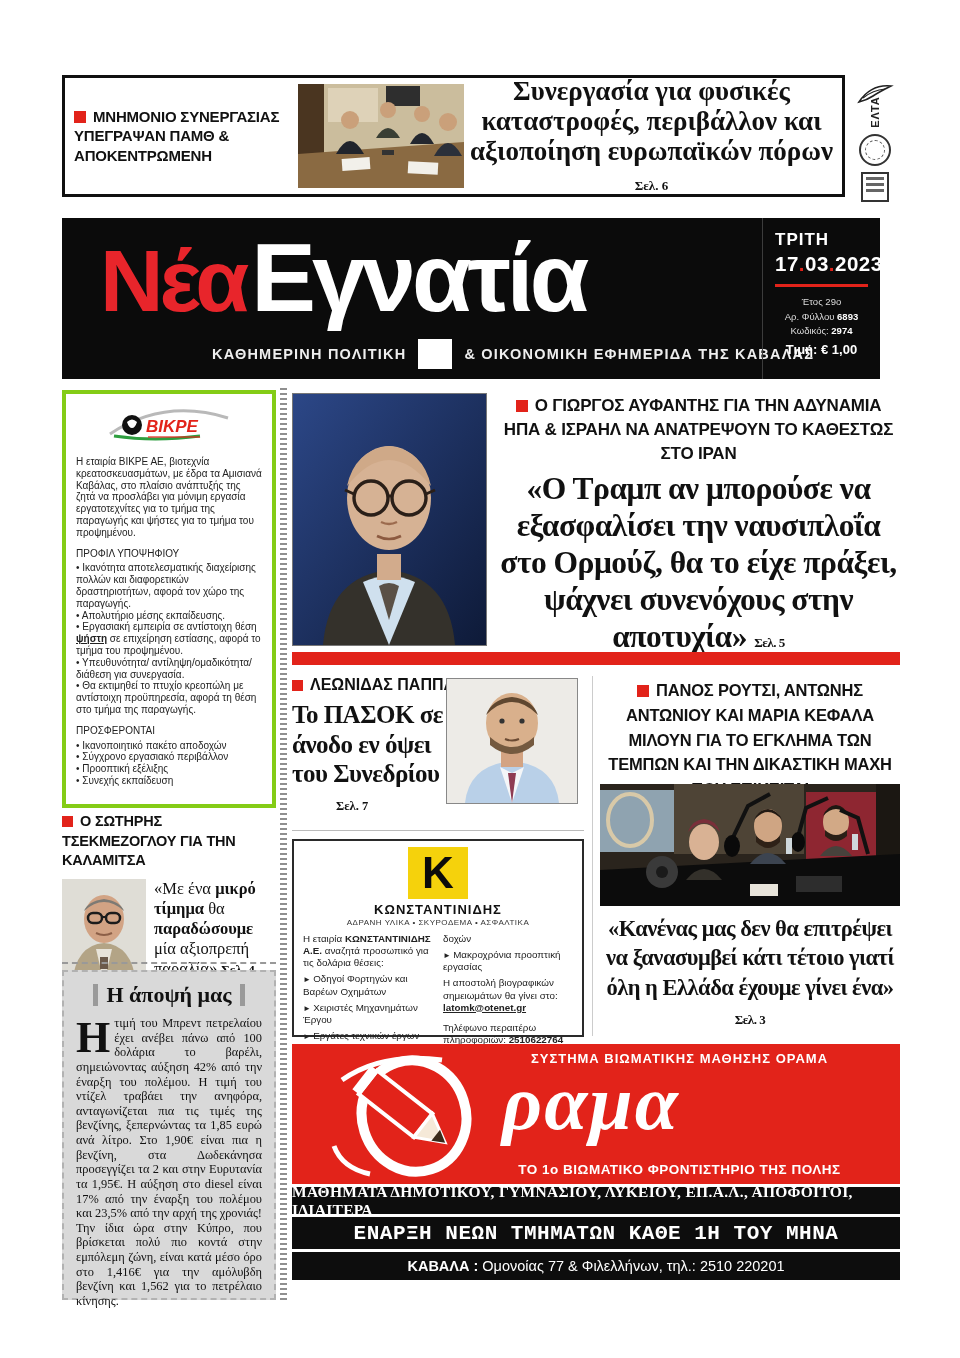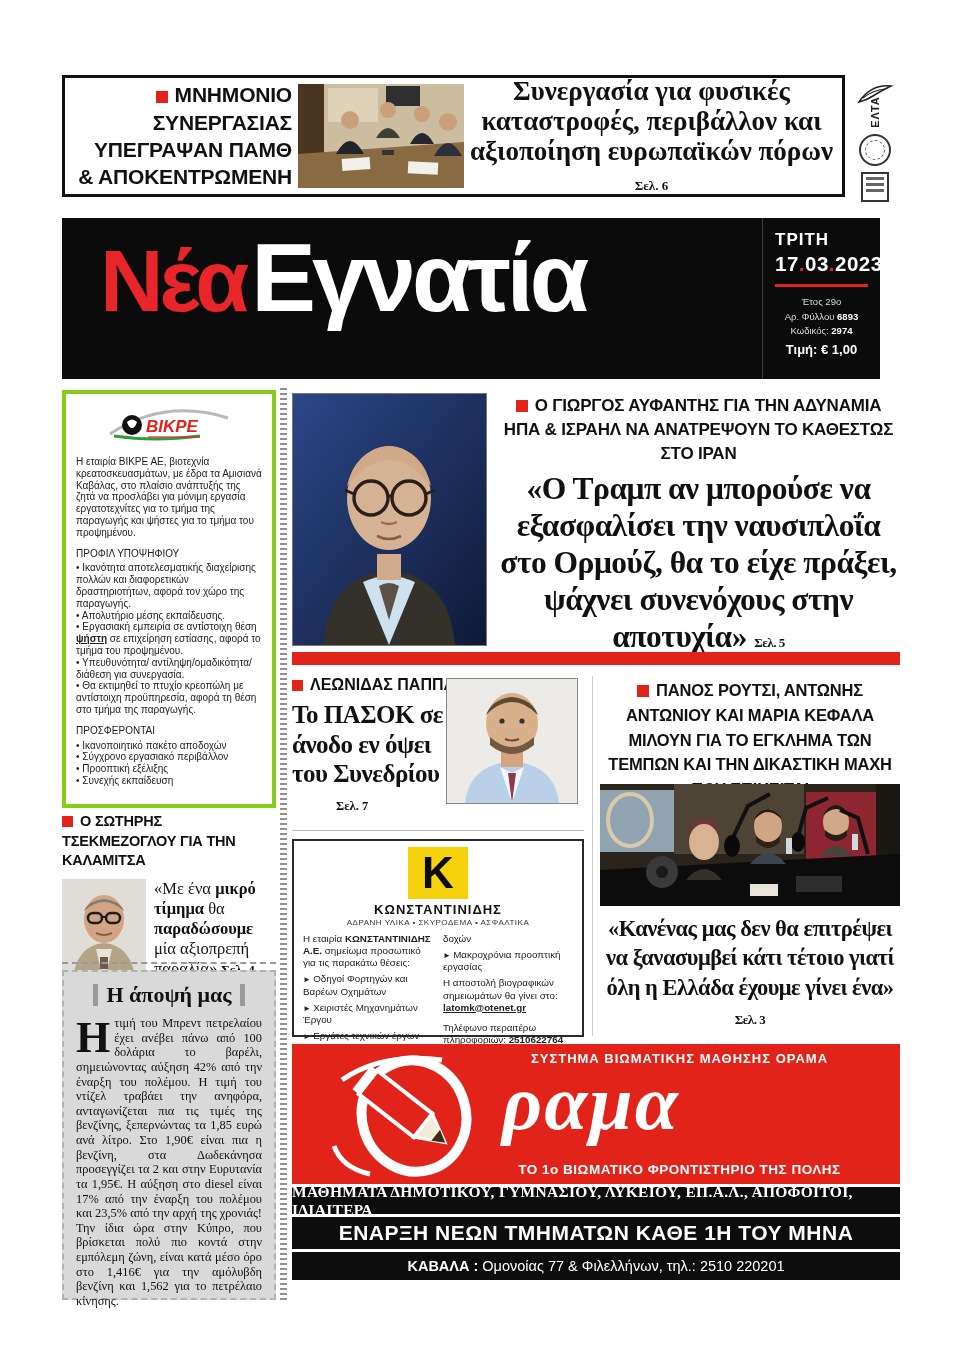--- a/index.html
+++ b/index.html
@@ -3,21 +3,21 @@
 <meta charset="utf-8">
 <style>
   html,body{margin:0;padding:0;background:#fff;}
   .page{position:relative;width:960px;height:1358px;background:#ffffff;overflow:hidden;
         font-family:"Liberation Sans",sans-serif;color:#111;}
   .abs{position:absolute;}
 
   
   .banner{left:62px;top:75px;width:783px;height:122px;border:3px solid #101010;
           box-sizing:border-box;display:flex;align-items:center;background:#fff;padding:3px;}
-  .banner-kicker{width:218px;font-weight:700;font-size:21px;line-height:1.3;text-align:right;padding:0 6px;letter-spacing:-0.2px;}
+  .banner-kicker{width:218px;font-weight:700;font-size:15px;line-height:1.3;text-align:left;padding:0 6px;letter-spacing:-0.2px;}
   .redsq{display:inline-block;width:12px;height:12px;background:#e2231a;margin-right:7px;vertical-align:-1px;}
   .banner-photo{width:166px;height:104px;flex:none;}
   .banner-headline{flex:1;font-family:"Liberation Serif",serif;font-weight:700;font-size:27px;line-height:1.12;text-align:center;padding:0 4px;}
   .pgref{font-family:"Liberation Serif",serif;font-weight:700;font-size:13px;white-space:nowrap;}
 
   
   .stamps{left:848px;top:76px;width:54px;height:126px;}
   .stamp-elta{position:absolute;top:6px;left:2px;width:50px;height:44px;text-align:center;}
   .stamp-elta .elta-word{display:block;transform:rotate(-90deg);font-weight:700;font-size:11px;letter-spacing:1px;color:#222;margin-top:-6px;}
   .stamp-circle{position:absolute;top:58px;left:11px;width:32px;height:32px;border:2px solid #333;border-radius:50%;box-sizing:border-box;}
@@ -105,21 +105,21 @@
   
   .orama{left:292px;top:1044px;width:608px;}
   .orama-red{position:relative;height:140px;background:#e2231a;}
   .orama-top{position:absolute;top:7px;left:175px;right:8px;text-align:center;color:#fff;font-weight:700;font-size:13px;letter-spacing:1px;}
   .orama-logo{position:absolute;left:30px;top:6px;}
   .orama-word{position:absolute;left:210px;top:14px;font-family:"Liberation Serif",serif;font-style:italic;
               font-weight:700;font-size:78px;color:#fff;letter-spacing:2px;}
   .orama-bottom{position:absolute;bottom:7px;left:175px;right:8px;text-align:center;color:#fff;font-weight:700;font-size:13.5px;letter-spacing:0.5px;}
   .orow{background:#0d0d0d;color:#fff;margin-top:3px;display:flex;align-items:center;justify-content:center;}
   .orow1{height:27px;font-family:"Liberation Serif",serif;font-weight:700;font-size:15.5px;letter-spacing:0.3px;}
-  .orow2{height:32px;font-family:Liberation Sans, sans-serif;font-weight:700;font-size:21px;letter-spacing:0.5px;}
+  .orow2{height:32px;font-family:Liberation Mono, monospace;font-weight:700;font-size:21px;letter-spacing:0.5px;}
   .orow3{height:28px;font-size:14.5px;}
   .orow3 b{font-weight:700;margin-right:4px;}
   .orow4{height:32px;font-size:14px;gap:10px;padding:0 8px;}
   .orow4 .dir{font-family:"Liberation Serif",serif;font-weight:700;font-size:14.5px;white-space:nowrap;}
   .orow4 .titles{font-weight:700;font-size:8.3px;line-height:1.25;width:290px;}
 </style>
 </head>
 <body>
 
 <div class="page">
@@ -167,20 +167,25 @@
     <div class="stamp-rect">
         <i></i>
         <i></i>
         <i></i>
       </div>
   </div>
 
   <section class="abs masthead">
     <div class="mast-logo">
       <span class="t-red">Νέα</span><span class="t-white">Εγνατία</span>
+    </div>
+    <div class="mast-tagline">
+      <span>ΚΑΘΗΜΕΡΙΝΗ ΠΟΛΙΤΙΚΗ</span>
+      <span class="white-block"></span>
+      <span>&amp; ΟΙΚΟΝΟΜΙΚΗ ΕΦΗΜΕΡΙΔΑ ΤΗΣ ΚΑΒΑΛΑΣ</span>
     </div>
     <div class="date-panel">
       <div class="day">ΤΡΙΤΗ</div>
       <div class="bigdate">
         <span>17</span><span class="dot">.</span><span>03</span><span class="dot">.</span><span>2023</span>
       </div>
       <div class="date-rule"></div>
       <div class="mast-info">
         <div>Έτος 29ο</div>
         <div><span>Αρ. Φύλλου </span><b>6893</b></div>
@@ -317,21 +322,21 @@
   <div class="abs mid-hr"></div>
 
   <section class="abs konst">
     <div class="konst-logo">
         <span>K</span>
       </div>
     <div class="konst-name">ΚΩΝΣΤΑΝΤΙΝΙΔΗΣ</div>
     <div class="konst-sub">ΑΔΡΑΝΗ ΥΛΙΚΑ • ΣΚΥΡΟΔΕΜΑ • ΑΣΦΑΛΤΙΚΑ</div>
     <div class="konst-cols">
       <div>
-        <p><span>Η εταιρία </span><b>ΚΩΝΣΤΑΝΤΙΝΙΔΗΣ Α.Ε.</b><span> σημείωμα προσωπικό για τις παρακάτω θέσεις:</span></p>
+        <p><span>Η εταιρία </span><b>ΚΩΝΣΤΑΝΤΙΝΙΔΗΣ Α.Ε.</b><span> αναζητά προσωπικό για τις δολάρια θέσεις:</span></p>
         <p class="tri">Οδηγοί Φορτηγών και Βαρέων Οχημάτων</p>
         <p class="tri">Χειριστές Μηχανημάτων Έργου</p>
         <p class="tri">Εργάτες τεχνικών έργων</p>
         <p class="center-u">Προσφέρονται</p>
         <p class="tri">Ικανοποιητικό πακέτο απο-</p>
       </div>
       <div>
         <p>δοχών</p>
         <p class="tri">Μακροχρόνια προοπτική εργασίας</p>
         <p style="margin-bottom:0;">Η αποστολή βιογραφικών σημειωμάτων θα γίνει στο:</p>

